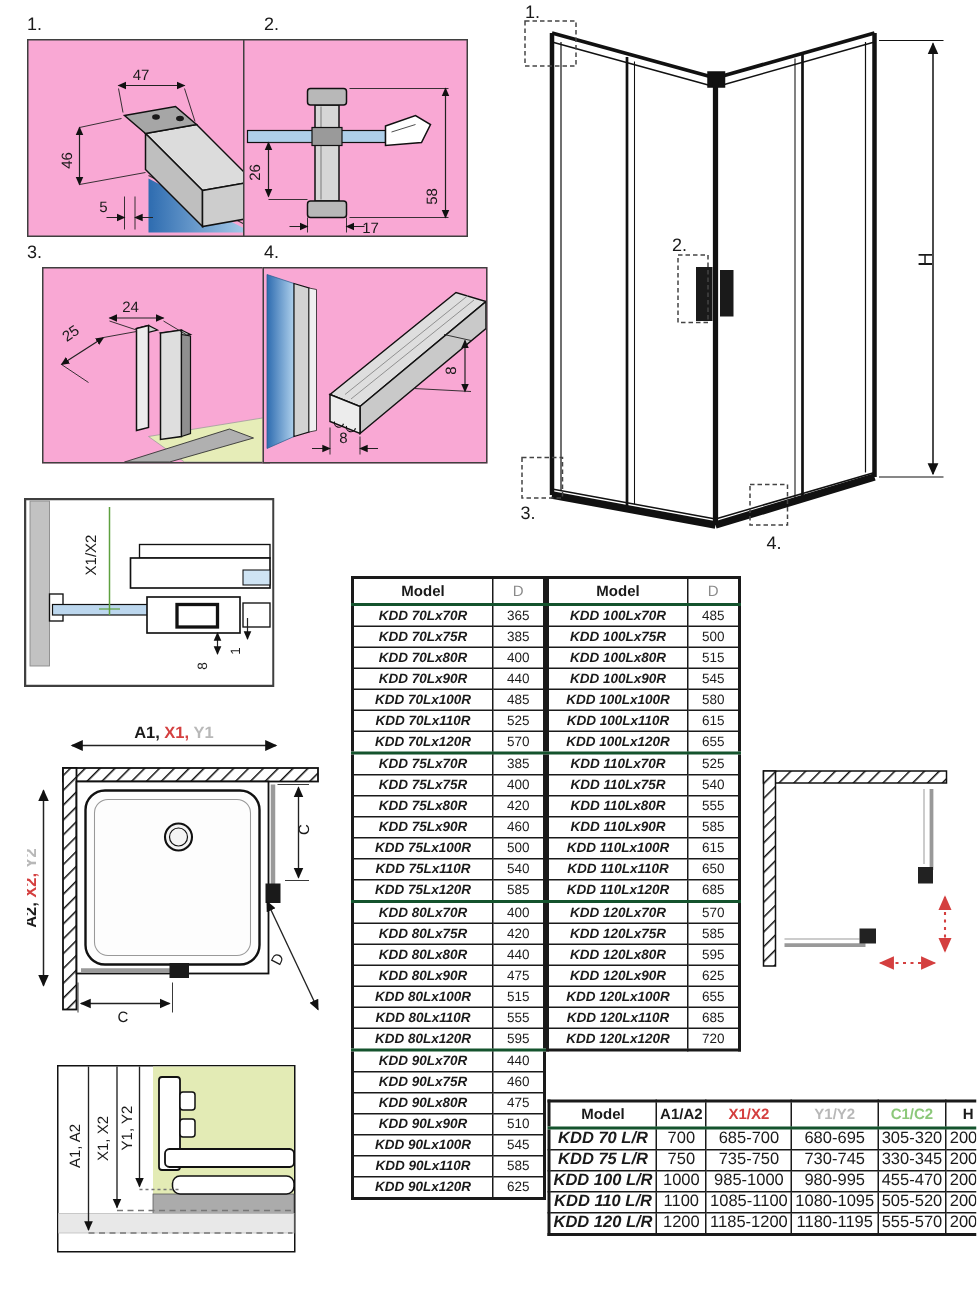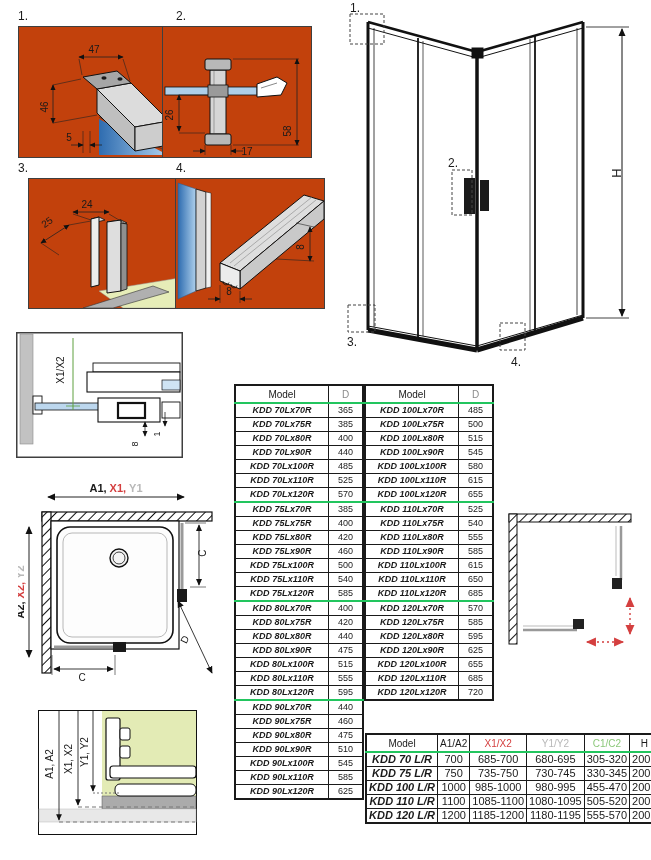--- a/index.html
+++ b/index.html
@@ -1,29 +1,29 @@
 <!DOCTYPE html>
 <html><head>
 <meta charset="utf-8">
 <style>
   html,body{margin:0;padding:0;background:#fff}
   .page{position:relative;width:651px;height:860px;background:#fff;font-family:"Liberation Sans",sans-serif;overflow:hidden}
   .abs{position:absolute}
-  .dbox{position:absolute;border:1.5px solid #3f3f3f;background:#c2410c}
+  .dbox{position:absolute;border:1.5px solid #3f3f3f;background:#f9a8d4}
   .dlabel{position:absolute;font-size:12px;color:#1a1a1a}
   svg{display:block}
   svg text{font-family:"Liberation Sans",sans-serif;fill:#1a1a1a}
   .dimtxt{font-size:10px}
   .callout{font-size:12px}
   table.dtable{position:absolute;border-collapse:collapse;background:#fff;border:2px solid #1a1a1a}
   .dtable th,.dtable td{border:1px solid #1a1a1a;text-align:center;padding:0 2px;white-space:nowrap;color:#1a1a1a}
-  .dtable th{font-size:10px;font-weight:normal;height:16px}
+  .dtable th{font-size:10px;font-weight:bold;height:16px}
   .dtable td{font-size:9px;height:13px;line-height:1}
   .dtable td.c0{font-weight:bold;font-style:italic}
-  .dtable tbody.grp{border-top:2px solid #22c55e}
+  .dtable tbody.grp{border-top:2px solid #14532d}
   #tbl-left{left:234px;top:384px}
   #tbl-right{left:364px;top:384px}
   #tbl-bottom{left:365px;top:733px}
   #tbl-left .c0,#tbl-right .c0{width:88px}
   #tbl-left .c1,#tbl-right .c1{width:29px}
   #tbl-left th.c1,#tbl-right th.c1{color:#8a8a8a;font-weight:normal}
   #tbl-bottom .c0{width:60px}
   #tbl-bottom .c1{width:33px}
   #tbl-bottom .c2{width:58px}
   #tbl-bottom .c3{width:54px}

